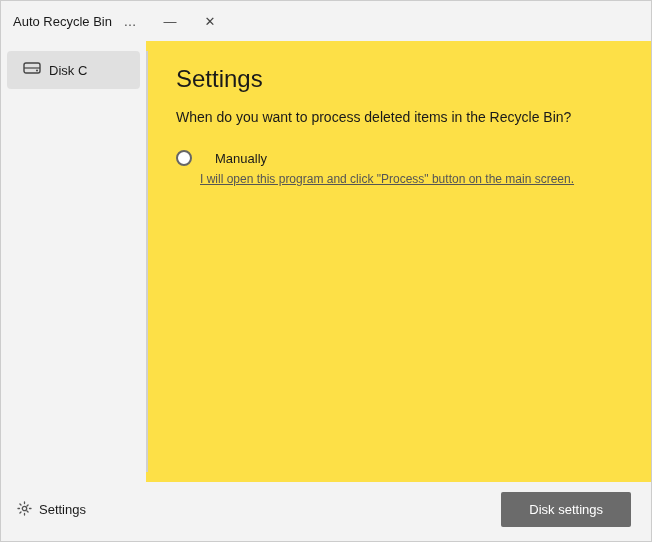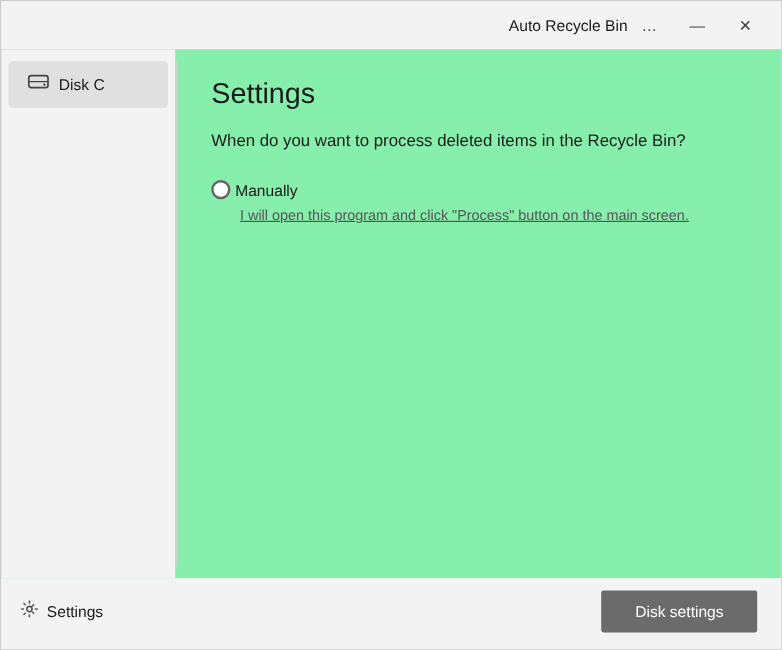--- a/index.html
+++ b/index.html
@@ -11,21 +11,21 @@
       overflow: hidden;
       display: flex;
       flex-direction: column;
       border: 1px solid #ccc;
     }
 
     
     .titlebar {
       display: flex;
       align-items: center;
-      justify-content: flex-end;
+      justify-content: flex-start;
       padding: 0 12px;
       height: 40px;
       background: #f3f3f3;
       flex-shrink: 0;
     }
     .titlebar-left {
       display: flex;
       align-items: center;
       gap: 8px;
     }
@@ -52,21 +52,21 @@
       background: transparent;
       border: none;
       user-select: none;
     }
 
     
     .main-layout {
       display: flex;
       flex: 1;
       overflow: hidden;
-      background: #86efac;
+      background: #fde047;
     }
 
     
     .sidebar {
       width: 145px;
       background: #f3f3f3;
       display: flex;
       flex-direction: column;
       padding: 10px 0;
       flex-shrink: 0;
@@ -124,21 +124,21 @@
       display: flex;
       flex-direction: column;
       gap: 0;
     }
     .radio-option {
       margin-bottom: 18px;
     }
     .radio-label-row {
       display: flex;
       align-items: center;
-      gap: 4px;
+      gap: 23px;
       margin-bottom: 4px;
       cursor: pointer;
     }
     .radio-circle {
       width: 16px;
       height: 16px;
       border-radius: 50%;
       border: 2px solid #666;
       background: white;
       flex-shrink: 0;

